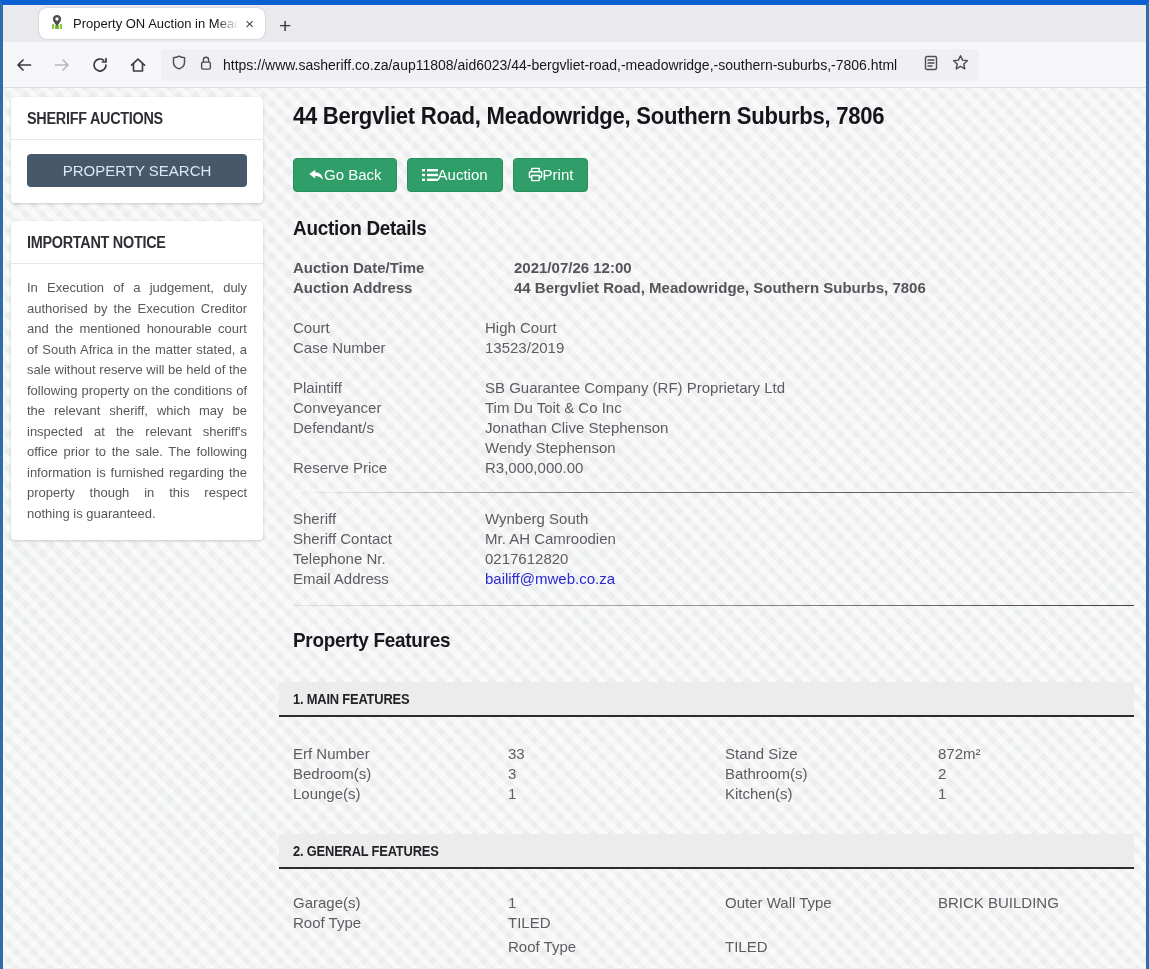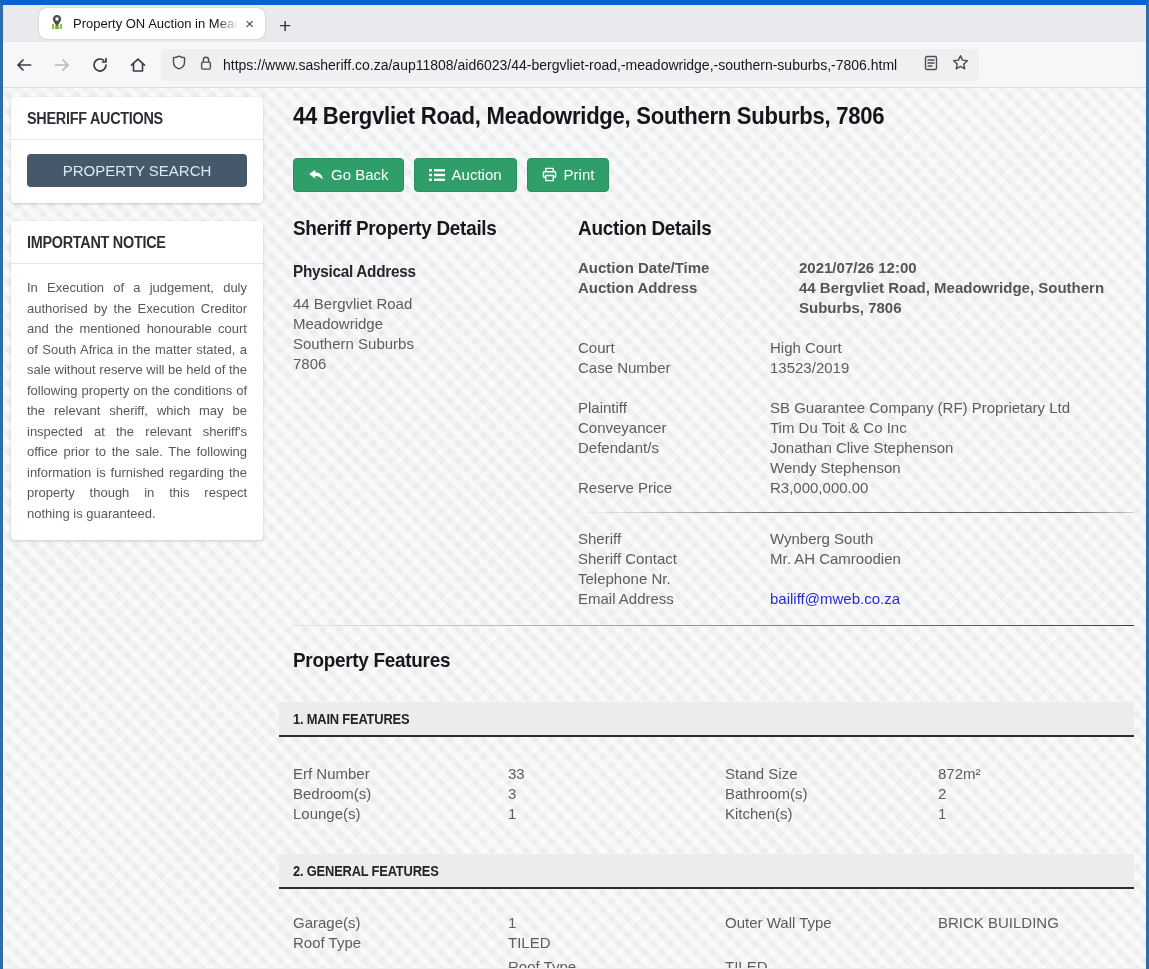--- a/index.html
+++ b/index.html
@@ -41,21 +41,21 @@
                       display:inline-block; transform:scaleX(.9); transform-origin:left; white-space:nowrap; }
   .card-body { padding:14px 16px 16px; }
   .search-btn { display:block; width:100%; background:#47586b; border:none; border-radius:4px;
                 color:#d8e9f3; font-family:inherit; font-size:15px; padding:8px 10px 8px; text-align:center; }
   .notice-text { font-size:13px; color:#58585a; line-height:1.58; text-align:justify; }
 
   main { flex:1; margin-left:30px; padding-right:2px; }
   h1.prop-title { font-size:24px; font-weight:bold; color:#141419; letter-spacing:-0.3px; margin-top:5px;
                   transform:scaleX(.92); transform-origin:left; white-space:nowrap; }
   .btn-row { display:flex; gap:10px; margin-top:28px; }
-  .gbtn { display:flex; align-items:center; gap:7px; background:#2f9e68; border:1px solid #2a8f5d; border-radius:4px;
+  .gbtn { display:flex; align-items:center; background:#2f9e68; border:1px solid #2a8f5d; border-radius:4px;
           color:#fff; font-family:inherit; font-size:15px; padding:7px 14px 8px; }
   .gbtn svg { display:block; }
 
   h2.sec { font-size:21px; font-weight:bold; color:#17171c; letter-spacing:-0.3px;
            transform:scaleX(.9); transform-origin:left; white-space:nowrap; }
   h3.sub { font-size:17px; font-weight:bold; color:#26262c; letter-spacing:-0.3px;
            transform:scaleX(.9); transform-origin:left; white-space:nowrap; }
 
   .cols { display:flex; margin-top:24px; }
   .col-left { width:285px; flex-shrink:0; }
@@ -216,30 +216,20 @@
               <rect x="1.5" y="5" width="13" height="6" rx="1"></rect>
               <rect x="4" y="9" width="8" height="5.5" fill="#2f9e68"></rect>
             </svg>
           </span>
           <span>Print</span>
         </button>
       </div>
 
       <div class="cols">
 
-        <div class="col-left">
-          <h2 class="sec">Sheriff Property Details</h2>
-          <h3 class="sub">Physical Address</h3>
-          <div class="addr">
-            <div>44 Bergvliet Road</div>
-            <div>Meadowridge</div>
-            <div>Southern Suburbs</div>
-            <div>7806</div>
-          </div>
-        </div>
 
         <div class="col-right">
           <h2 class="sec">Auction Details</h2>
           <div class="ad-rows">
             <div class="ad-row bold">
               <span class="ad-label">Auction Date/Time</span>
               <span class="ad-value">2021/07/26 12:00</span>
             </div>
             <div class="ad-row bold">
               <span class="ad-label">Auction Address</span>
@@ -282,20 +272,21 @@
             <div class="ad-row">
               <span class="ad-label">Sheriff</span>
               <span class="ad-value">Wynberg South</span>
             </div>
             <div class="ad-row">
               <span class="ad-label">Sheriff Contact</span>
               <span class="ad-value">Mr. AH Camroodien</span>
             </div>
             <div class="ad-row">
               <span class="ad-label">Telephone Nr.</span>
+              <span class="ad-value">0217612820</span>
             </div>
             <div class="ad-row">
               <span class="ad-label">Email Address</span>
               <span class="ad-value"><a class="mail" href="#">bailiff@mweb.co.za</a></span>
             </div>
           </div>
         </div>
       </div>
 
       <div class="full-hr"></div>

